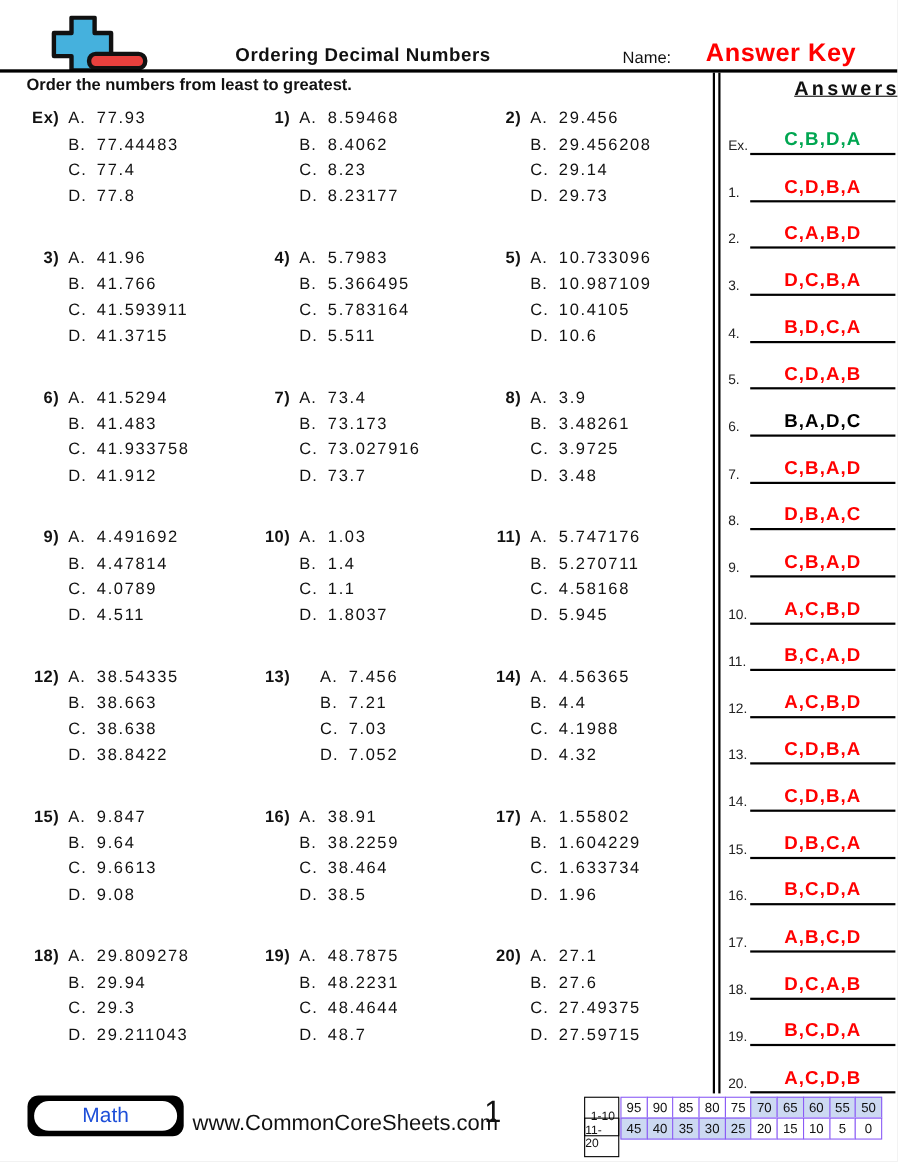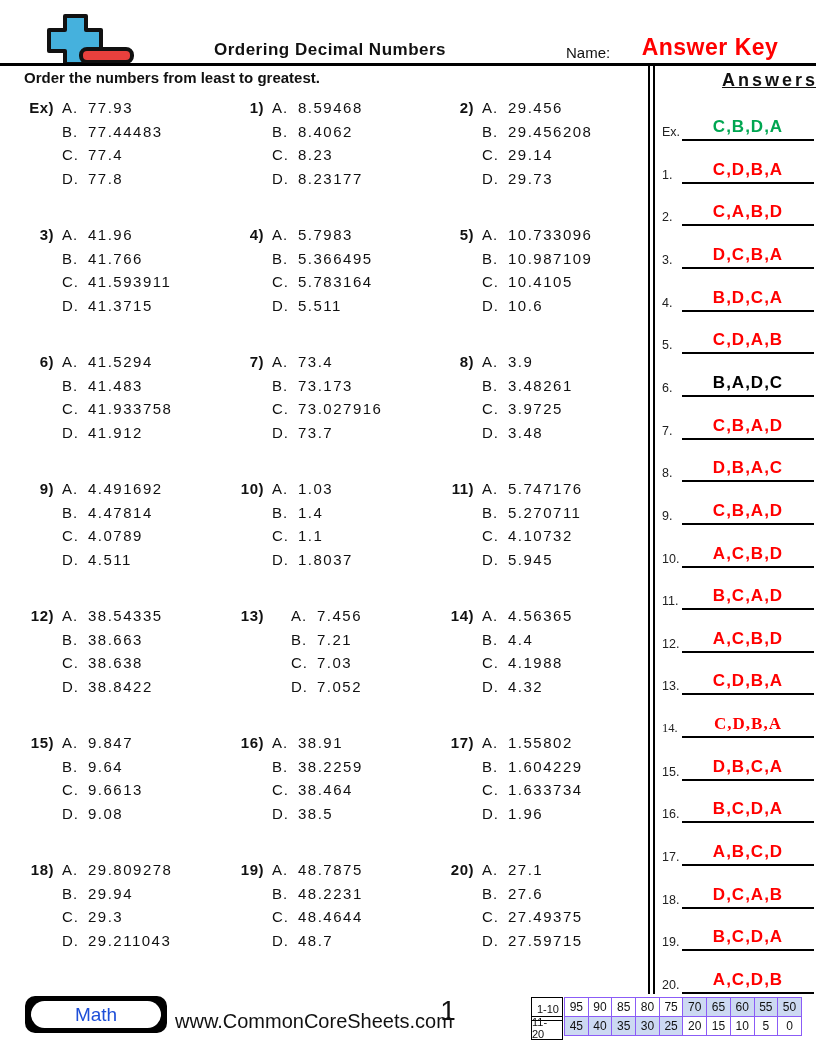--- a/index.html
+++ b/index.html
@@ -57,21 +57,21 @@
     font-size:19px; font-weight:normal; color:#1d4ed8;
   }
   .website { position:absolute; left:175px; top:1010px; font-size:20px; }
   .page-number { position:absolute; left:408px; top:995px; width:80px; text-align:center; font-size:28px; }
   .score-table { position:absolute; left:531px; top:997px; }
   .score-row { display:flex; height:20px; }
   .score-row + .score-row { margin-top:-1px; }
   .score-label {
     width:32px; border:1px solid #000; margin-right:2px;
     font-size:11px; display:flex; align-items:center; justify-content:flex-end;
-    padding-right:3px; box-sizing:border-box; height:24px;
+    padding-right:3px; box-sizing:border-box; height:36px;
   }
   .score-cell {
     width:24.7px; height:20px; border:1px solid #8b5cf6; margin-left:-1px;
     font-size:12px; display:flex; align-items:center; justify-content:center;
     box-sizing:border-box; background:#fff;
   }
   .score-cell:first-of-type { margin-left:0; }
   .score-cell.shaded { background:#ccd9f2; }
 </style>
 </head>
@@ -329,21 +329,21 @@
           <div class="popt">
             <span class="oletter">A.</span>
             <span class="ovalue">5.747176</span>
           </div>
           <div class="popt">
             <span class="oletter">B.</span>
             <span class="ovalue">5.270711</span>
           </div>
           <div class="popt">
             <span class="oletter">C.</span>
-            <span class="ovalue">4.10732</span>
+            <span class="ovalue">4.58168</span>
           </div>
           <div class="popt">
             <span class="oletter">D.</span>
             <span class="ovalue">5.945</span>
           </div>
         </div>
       </div>
       <div class="problem" style="left: 24px; top: 604px;">
         <div class="pnum">12)</div>
         <div class="popts">
@@ -601,21 +601,21 @@
       <div class="answer-item" style="top: 623.8px;">
         <span class="answer-label">12.</span>
         <div class="answer-line"></div>
         <span class="answer-value" style="color: rgb(255, 0, 0);">A,C,B,D</span>
       </div>
       <div class="answer-item" style="top: 666.45px;">
         <span class="answer-label">13.</span>
         <div class="answer-line"></div>
         <span class="answer-value" style="color: rgb(255, 0, 0);">C,D,B,A</span>
       </div>
-      <div class="answer-item" style="top: 709.1px; font-family: Liberation Serif, serif;">
+      <div class="answer-item" style="top: 709.1px;">
         <span class="answer-label">14.</span>
         <div class="answer-line"></div>
         <span class="answer-value" style="color: rgb(255, 0, 0);">C,D,B,A</span>
       </div>
       <div class="answer-item" style="top: 751.75px;">
         <span class="answer-label">15.</span>
         <div class="answer-line"></div>
         <span class="answer-value" style="color: rgb(255, 0, 0);">D,B,C,A</span>
       </div>
       <div class="answer-item" style="top: 794.4px;">

